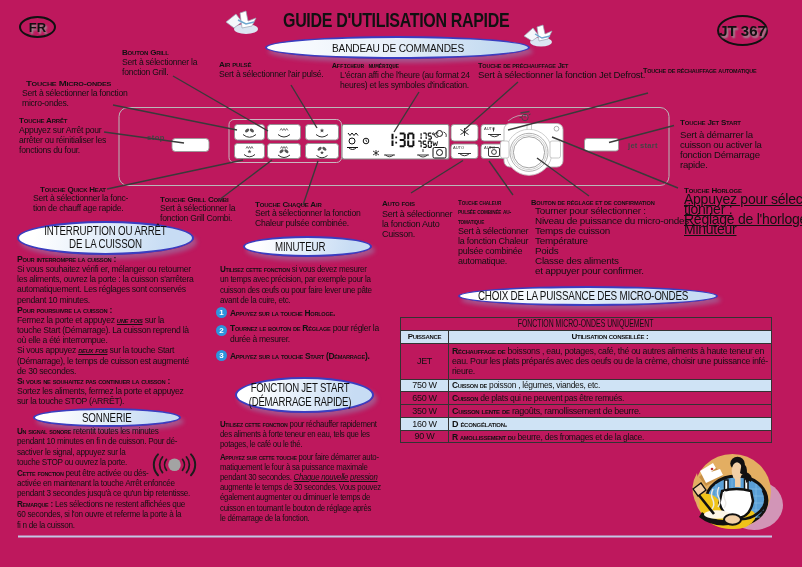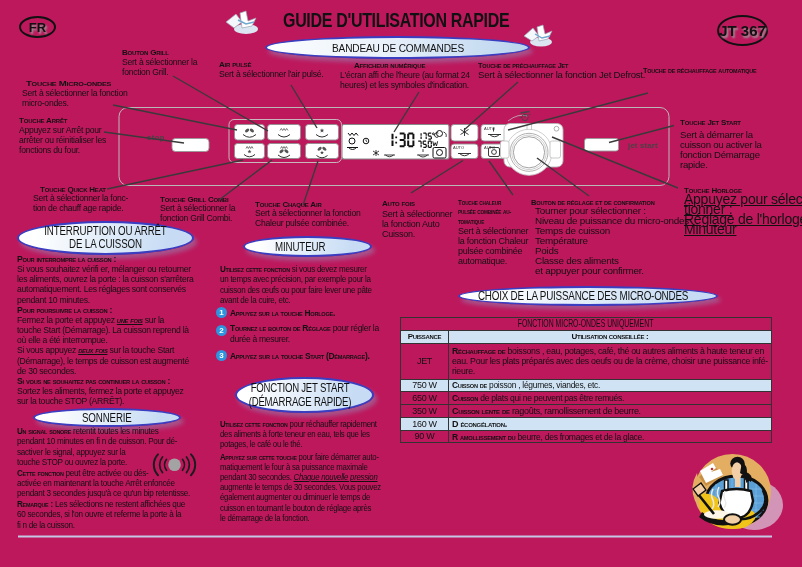--- a/index.html
+++ b/index.html
@@ -123,21 +123,21 @@
 
 <div id="ct5" class="abs ct" style="left:219px;top:60px;">Air pulsé</div>
 <div id="cs5" class="abs cs" style="left:219px;top:68.5px;">Sert à sélectionner l'air pulsé.</div>
 
 <div id="ct6" class="abs ct" style="left:160px;top:195px;">Touche Grill Combi</div>
 <div id="cs6" class="abs cs" style="left:160px;top:203px;">Sert à sélectionner la<br>fonction Grill Combi.</div>
 
 <div id="ct7" class="abs ct" style="left:255px;top:199.5px;">Touche Chaque Air</div>
 <div id="cs7" class="abs cs" style="left:255px;top:207.5px;">Sert à sélectionner la fonction<br>Chaleur pulsée combinée.</div>
 
-<div id="ct8" class="abs ct" style="left:354px;top:61px;">Afficheur numérique</div>
+<div id="ct8" class="abs ct" style="left:332px;top:61px;font-family:Liberation Mono, monospace;">Afficheur numérique</div>
 <div id="cs8" class="abs cs" style="left:340px;top:69.5px;">L'écran affi che l'heure (au format 24<br>heures) et les symboles d'indication.</div>
 
 <div id="ct9" class="abs ct" style="left:478px;top:61px;transform:scaleX(.92);">Touche de préchauffage Jet</div>
 <div id="cs9" class="abs cs" style="left:478px;top:69.5px;font-size:9.6px;">Sert à sélectionner la fonction Jet Defrost.</div>
 
 <div id="ct10" class="abs ct" style="left:643px;top:66px;transform:scaleX(.91);">Touche de réchauffage automatique</div>
 
 <div id="ct11" class="abs ct" style="left:680px;top:118px;">Touche Jet Start</div>
 <div id="cs11" class="abs cs" style="left:680px;top:129.5px;font-size:9.6px;">Sert à démarrer la<br>cuisson ou activer la<br>fonction Démarrage<br>rapide.</div>
 

